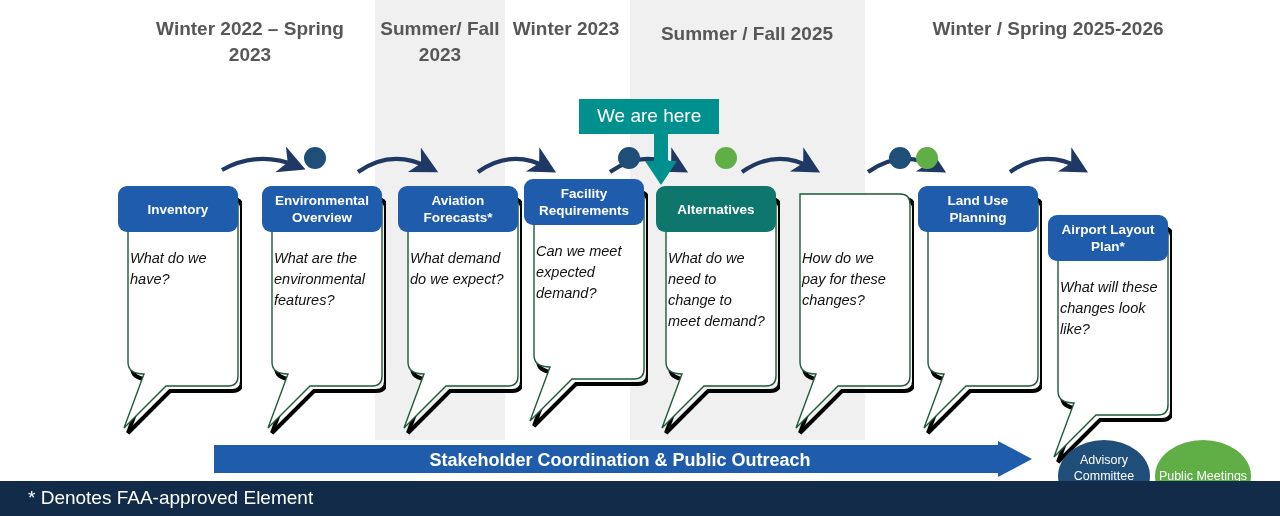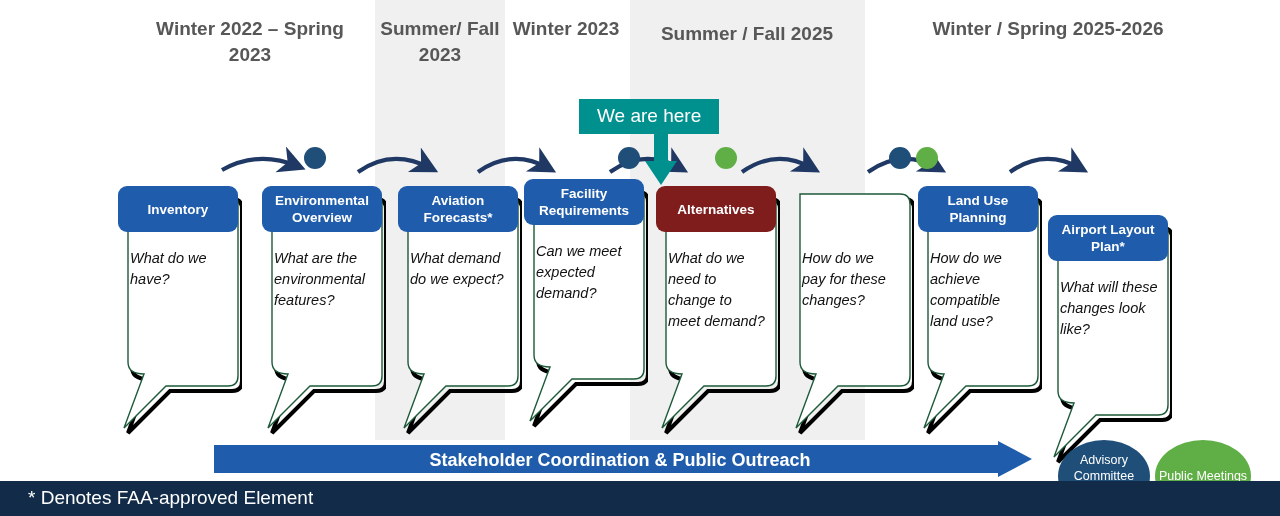--- a/index.html
+++ b/index.html
@@ -147,41 +147,40 @@
         <div class="head" style="left: 0px; top: 0px; width: 120px; height: 46px; background: rgb(31, 92, 171);">Facility Requirements</div>
         <div class="body" style="left: 12px; top: 62px; width: 98px;">Can we meet expected demand?</div>
       </div>
       <div class="card" style="left: 656px; top: 186px; width: 120px; height: 246px;">
         <svg class="shadow" width="128" height="254">
           <path d="M10,8 H110 Q120,8 120,18 V190 Q120,200 110,200 H48 L6,242 L26,188 Q10,188 10,176 Z" fill="none" stroke="#000000" stroke-width="4"></path>
         </svg>
         <svg class="bubble" width="128" height="254">
           <path d="M10,8 H110 Q120,8 120,18 V190 Q120,200 110,200 H48 L6,242 L26,188 Q10,188 10,176 Z" fill="#ffffff" stroke="#1C5A38" stroke-width="1.4"></path>
         </svg>
-        <div class="head" style="left: 0px; top: 0px; width: 120px; height: 46px; background: #7f1d1d;">Alternatives</div>
+        <div class="head" style="left: 0px; top: 0px; width: 120px; height: 46px; background: #0f766e;">Alternatives</div>
         <div class="body" style="left: 12px; top: 62px; width: 98px;">What do we need to change to meet demand?</div>
       </div>
       <div class="card" style="left: 790px; top: 186px; width: 120px; height: 246px;">
         <svg class="shadow" width="128" height="254">
           <path d="M10,8 H110 Q120,8 120,18 V190 Q120,200 110,200 H48 L6,242 L26,188 Q10,188 10,176 Z" fill="none" stroke="#000000" stroke-width="4"></path>
         </svg>
         <svg class="bubble" width="128" height="254">
           <path d="M10,8 H110 Q120,8 120,18 V190 Q120,200 110,200 H48 L6,242 L26,188 Q10,188 10,176 Z" fill="#ffffff" stroke="#1C5A38" stroke-width="1.4"></path>
         </svg>
         <div class="body" style="left: 12px; top: 62px; width: 98px;">How do we pay for these changes?</div>
       </div>
       <div class="card" style="left: 918px; top: 186px; width: 120px; height: 246px;">
         <svg class="shadow" width="128" height="254">
           <path d="M10,8 H110 Q120,8 120,18 V190 Q120,200 110,200 H48 L6,242 L26,188 Q10,188 10,176 Z" fill="none" stroke="#000000" stroke-width="4"></path>
         </svg>
         <svg class="bubble" width="128" height="254">
           <path d="M10,8 H110 Q120,8 120,18 V190 Q120,200 110,200 H48 L6,242 L26,188 Q10,188 10,176 Z" fill="#ffffff" stroke="#1C5A38" stroke-width="1.4"></path>
         </svg>
         <div class="head" style="left: 0px; top: 0px; width: 120px; height: 46px; background: rgb(31, 92, 171);">Land Use Planning</div>
-        <div class="body" style="left: 12px; top: 62px; width: 98px;">How do we achieve compatible land use?</div>
       </div>
       <div class="card" style="left: 1048px; top: 171px; width: 120px; height: 246px; margin-top: 44px;">
         <svg class="shadow" width="128" height="254">
           <path d="M10,8 H110 Q120,8 120,18 V190 Q120,200 110,200 H48 L6,242 L26,188 Q10,188 10,176 Z" fill="none" stroke="#000000" stroke-width="4"></path>
         </svg>
         <svg class="bubble" width="128" height="254">
           <path d="M10,8 H110 Q120,8 120,18 V190 Q120,200 110,200 H48 L6,242 L26,188 Q10,188 10,176 Z" fill="#ffffff" stroke="#1C5A38" stroke-width="1.4"></path>
         </svg>
         <div class="head" style="left: 0px; top: 0px; width: 120px; height: 46px; background: rgb(31, 92, 171);">Airport Layout Plan*</div>
         <div class="body" style="left: 12px; top: 62px; width: 98px;">What will these changes look like?</div>

